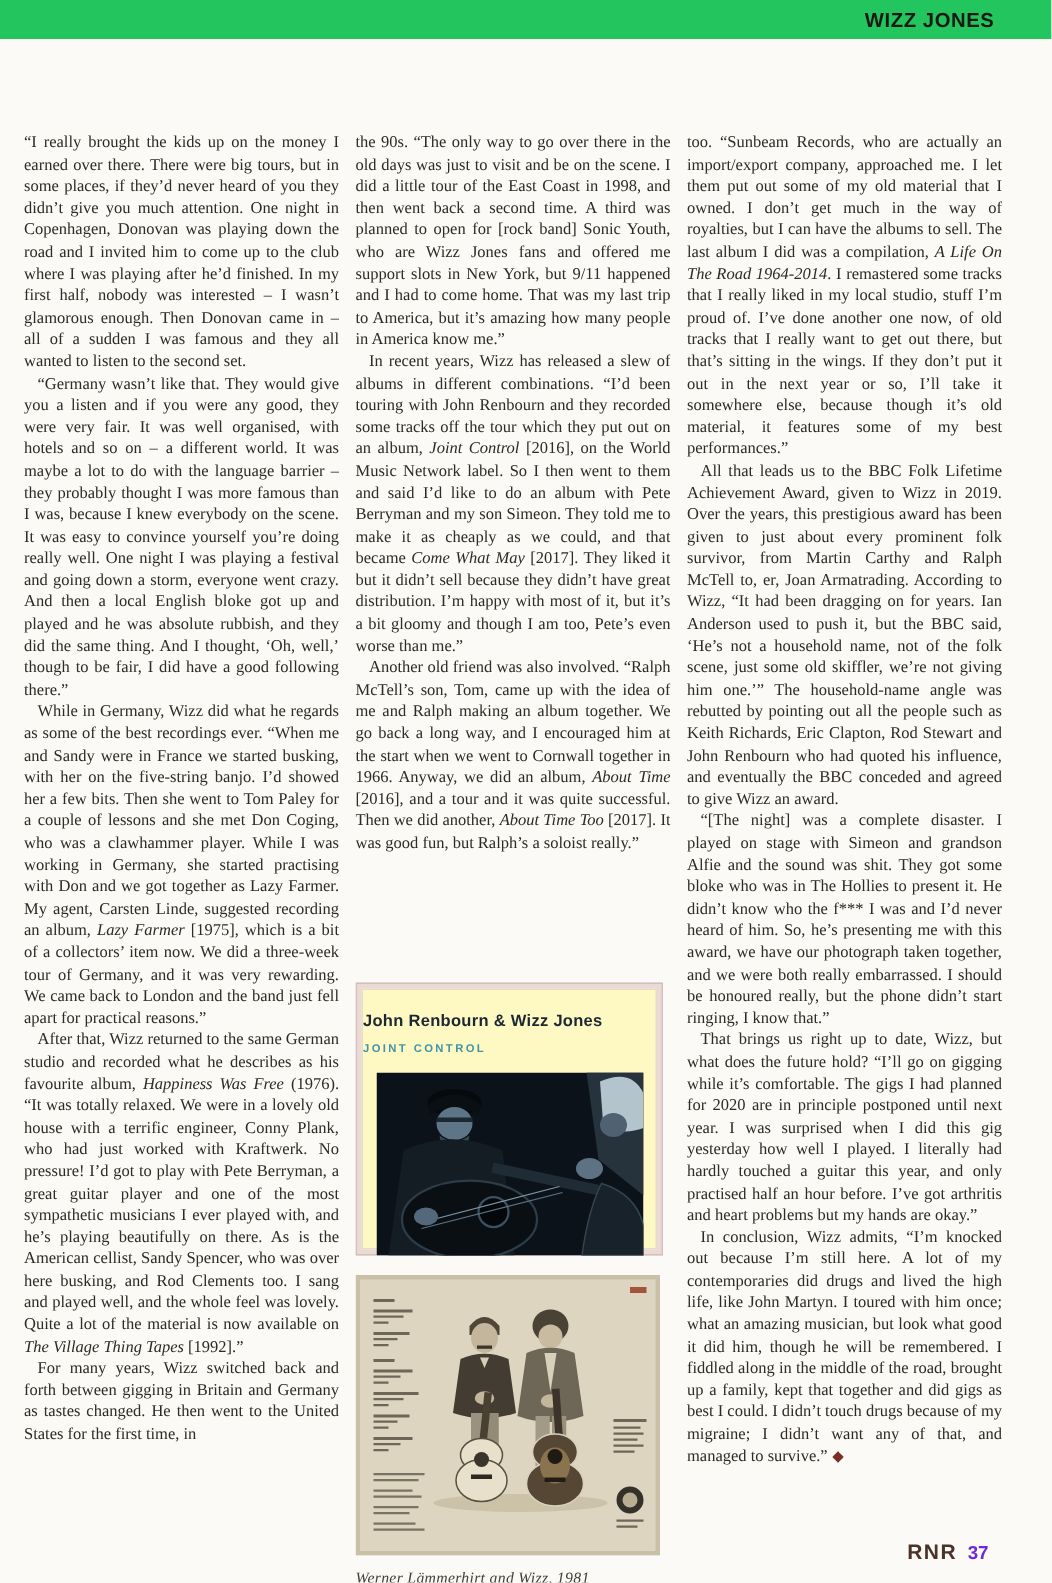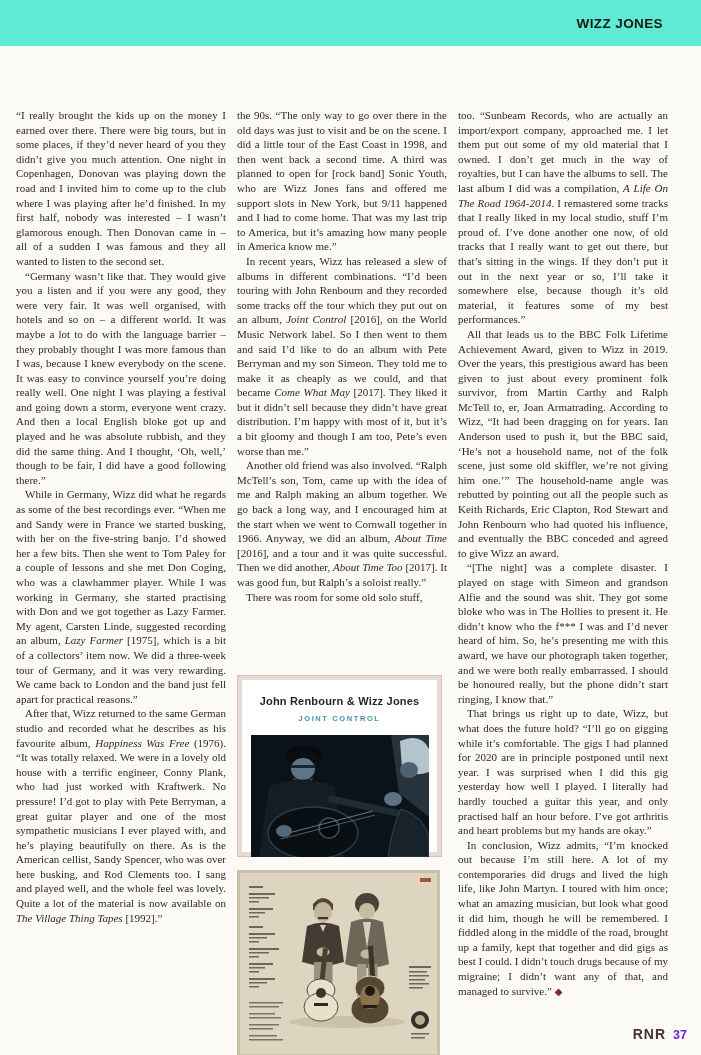--- a/index.html
+++ b/index.html
@@ -1,68 +1,68 @@
 <!DOCTYPE html>
 <html><head>
 <meta charset="utf-8">
 <style>
   html,body{margin:0;padding:0;}
   body{width:701px;height:1055px;background:#fbfaf6;overflow:hidden;position:relative;
        font-family:"Liberation Serif",serif;color:#2e2a24;}
-  .topbar{height:46px;background:#5eead4;display:flex;align-items:center;justify-content:flex-end;
+  .topbar{height:26px;background:#22c55e;display:flex;align-items:center;justify-content:flex-end;
           padding-right:38px;box-sizing:border-box;}
   .header-title{font-family:"Liberation Sans",sans-serif;font-weight:bold;font-size:13.5px;
                 letter-spacing:.4px;color:#1c1914;}
   .content{display:grid;grid-template-columns:210px 210px 210px;column-gap:11px;
            padding:15px 0 0 16px;height:1010px;overflow:hidden;margin-top:47px;}
   .col{font-size:11px;line-height:14.6px;text-align:justify;overflow:hidden;}
   .col p{margin:0;}
   .col p.ind{text-indent:9px;}
   .col i{font-style:italic;}
   .diamond{color:#7a2f25;font-size:10px;padding-left:3px;}
   .col2text{height:567px;overflow:hidden;}
   
   .album{width:197px;margin:0;background:#ecd9d4;border:1px solid #cfc2bc;padding:3px;}
-  .album-inner{background:#ffffff;border:1px solid #e2ddd1;padding-top:14px;height:174px;
-               box-sizing:border-box;text-align:center;}
+  .album-inner{background:#fef9c3;border:1px solid #e2ddd1;padding-top:14px;height:174px;
+               box-sizing:border-box;text-align:left;}
   .album-artist{font-family:"Liberation Sans",sans-serif;font-weight:bold;font-size:11px;
                 color:#1b2733;letter-spacing:.2px;}
   .album-title{font-family:"Liberation Sans",sans-serif;font-weight:bold;font-size:7.5px;
                color:#4593a8;letter-spacing:1.6px;margin-top:3px;}
   .album-photo{display:block;margin:9px auto 0 auto;}
   
   .lpback{width:203px;margin:13px 0 0 0;}
   .caption{font-style:italic;font-size:10.5px;color:#44403a;margin-top:4px;letter-spacing:.2px;}
-  .pagefoot{position:absolute;right:14px;top:1026px;display:flex;align-items:baseline;
+  .pagefoot{position:absolute;right:42px;top:1026px;display:flex;align-items:baseline;
             font-family:"Liberation Sans",sans-serif;justify-content:flex-end;}
   .rnr{font-weight:800;font-size:14px;letter-spacing:1px;color:#4b3329;}
   .pageno{font-weight:600;font-size:12.5px;color:#6d28d9;margin-left:7px;}
 </style>
 </head>
 <body>
 
 <div class="topbar">
   <span class="header-title">WIZZ JONES</span>
 </div>
 
 <div class="content">
 
   <div class="col">
       <p>“I really brought the kids up on the money I earned over there. There were big tours, but in some places, if they’d never heard of you they didn’t give you much attention. One night in Copenhagen, Donovan was playing down the road and I invited him to come up to the club where I was playing after he’d finished. In my first half, nobody was interested – I wasn’t glamorous enough. Then Donovan came in – all of a sudden I was famous and they all wanted to listen to the second set.</p>
       <p class="ind">“Germany wasn’t like that. They would give you a listen and if you were any good, they were very fair. It was well organised, with hotels and so on – a different world. It was maybe a lot to do with the language barrier – they probably thought I was more famous than I was, because I knew everybody on the scene. It was easy to convince yourself you’re doing really well. One night I was playing a festival and going down a storm, everyone went crazy. And then a local English bloke got up and played and he was absolute rubbish, and they did the same thing. And I thought, ‘Oh, well,’ though to be fair, I did have a good following there.”</p>
       <p class="ind">While in Germany, Wizz did what he regards as some of the best recordings ever. “When me and Sandy were in France we started busking, with her on the five-string banjo. I’d showed her a few bits. Then she went to Tom Paley for a couple of lessons and she met Don Coging, who was a clawhammer player. While I was working in Germany, she started practising with Don and we got together as Lazy Farmer. My agent, Carsten Linde, suggested recording an album, <i>Lazy Farmer</i> [1975], which is a bit of a collectors’ item now. We did a three-week tour of Germany, and it was very rewarding. We came back to London and the band just fell apart for practical reasons.”</p>
       <p class="ind">After that, Wizz returned to the same German studio and recorded what he describes as his favourite album, <i>Happiness Was Free</i> (1976). “It was totally relaxed. We were in a lovely old house with a terrific engineer, Conny Plank, who had just worked with Kraftwerk. No pressure! I’d got to play with Pete Berryman, a great guitar player and one of the most sympathetic musicians I ever played with, and he’s playing beautifully on there. As is the American cellist, Sandy Spencer, who was over here busking, and Rod Clements too. I sang and played well, and the whole feel was lovely. Quite a lot of the material is now available on <i>The Village Thing Tapes</i> [1992].”</p>
+      <p class="ind">For many years, Wizz switched back and forth between gigging in Britain and Germany as tastes changed. He then went to the United States for the first time, in</p>
     </div>
 
   <div class="col">
     <div class="col2text">
         <p>the 90s. “The only way to go over there in the old days was just to visit and be on the scene. I did a little tour of the East Coast in 1998, and then went back a second time. A third was planned to open for [rock band] Sonic Youth, who are Wizz Jones fans and offered me support slots in New York, but 9/11 happened and I had to come home. That was my last trip to America, but it’s amazing how many people in America know me.”</p>
         <p class="ind">In recent years, Wizz has released a slew of albums in different combinations. “I’d been touring with John Renbourn and they recorded some tracks off the tour which they put out on an album, <i>Joint Control</i> [2016], on the World Music Network label. So I then went to them and said I’d like to do an album with Pete Berryman and my son Simeon. They told me to make it as cheaply as we could, and that became <i>Come What May</i> [2017]. They liked it but it didn’t sell because they didn’t have great distribution. I’m happy with most of it, but it’s a bit gloomy and though I am too, Pete’s even worse than me.”</p>
         <p class="ind">Another old friend was also involved. “Ralph McTell’s son, Tom, came up with the idea of me and Ralph making an album together. We go back a long way, and I encouraged him at the start when we went to Cornwall together in 1966. Anyway, we did an album, <i>About Time</i> [2016], and a tour and it was quite successful. Then we did another, <i>About Time Too</i> [2017]. It was good fun, but Ralph’s a soloist really.”</p>
-        <p class="ind">There was room for some old solo stuff,</p>
       </div>
 
     <figure class="album">
       <div class="album-inner">
         <div class="album-artist">John Renbourn &amp; Wizz Jones</div>
         <div class="album-title">JOINT CONTROL</div>
         <svg class="album-photo" width="178" height="122" viewBox="0 0 178 122">
           <rect width="178" height="122" fill="#0c1219"></rect>
           <path d="M140 0 L178 0 L178 82 L148 58 Z" fill="#26323c"></path>
           <ellipse cx="52" cy="20" rx="18" ry="9" fill="#060a0d"></ellipse>

